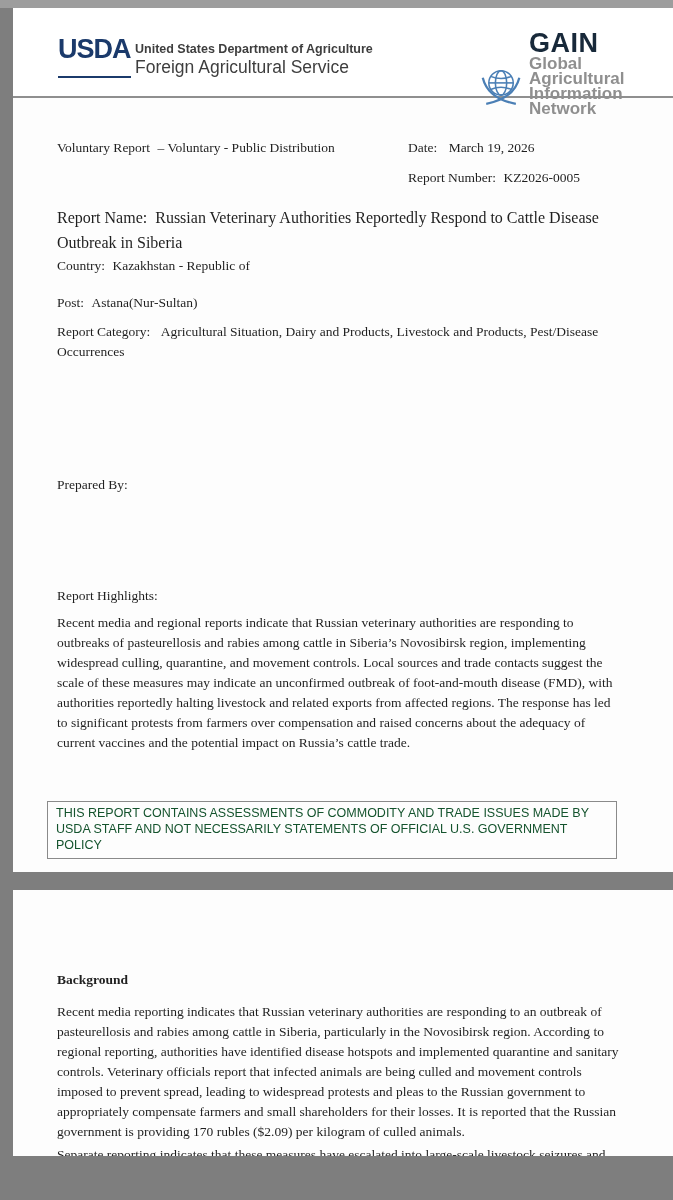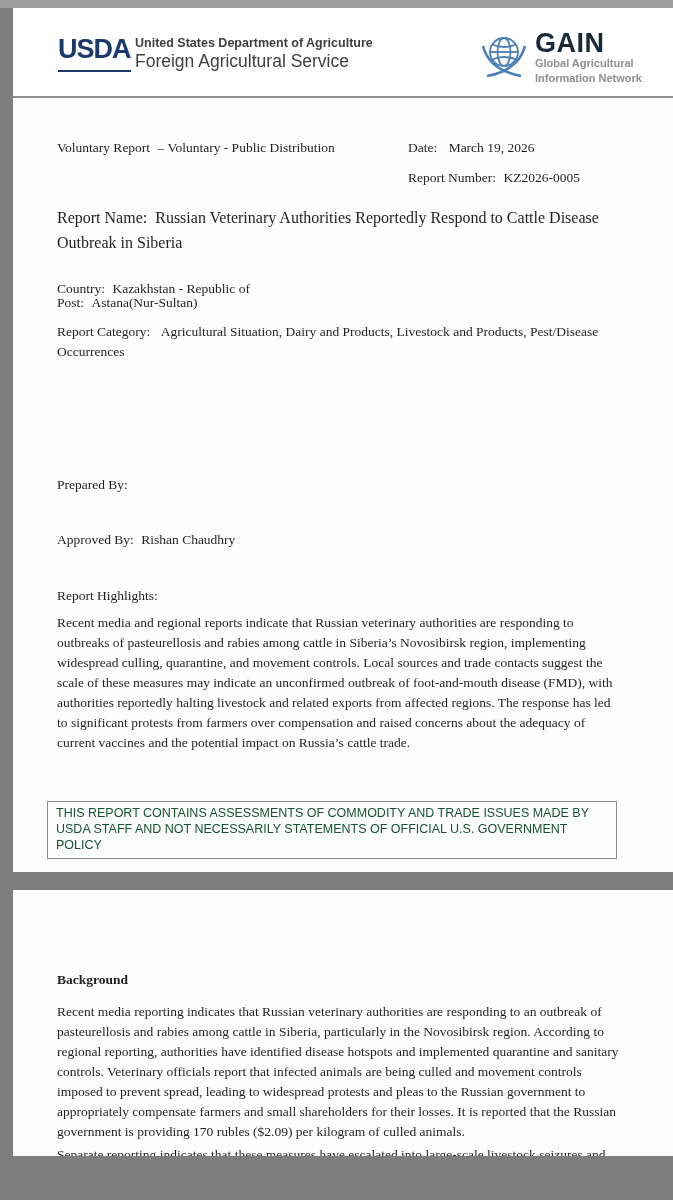--- a/index.html
+++ b/index.html
@@ -25,27 +25,27 @@
     position:absolute; left:0; top:0; width:660px; height:90px;
     border-bottom:2px solid #8f8f8f; background:#fff;
   }
   .usda-block { position:absolute; left:45px; top:28px; display:flex; }
   .usda-mark { display:flex; flex-direction:row; width:68px; }
   .usda-word {
     font-family:"Liberation Sans", sans-serif; font-weight:bold;
     font-size:27px; line-height:26px; color:#1b3a6b; letter-spacing:-1px;
     border-bottom:2px solid #1b3a6b; padding-bottom:1px;
   }
-  .usda-text { margin-left:9px; font-family:"Liberation Sans", sans-serif; color:#3e3e3e; }
+  .usda-text { margin-left:9px; margin-top:6px; font-family:"Liberation Sans", sans-serif; color:#3e3e3e; }
   .usda-dept { font-size:12.5px; font-weight:bold; line-height:15px; }
   .usda-agency { font-size:17.5px; line-height:21px; }
   .gain-block { position:absolute; left:468px; top:22px; display:flex;align-items:flex-end; }
   .gain-text { margin-left:8px; font-family:"Liberation Sans", sans-serif; }
   .gain-word { font-size:27px; font-weight:bold; line-height:26px; color:#18293a; letter-spacing:0.5px; }
-  .gain-sub { font-size:11px; font-weight:bold; color:#8f8f8f; line-height:15px; }
+  .gain-sub { font-size:17px; font-weight:bold; color:#8f8f8f; line-height:15px; }
 
   
   .abs { position:absolute; }
   .body-text { font-size:13.5px; line-height:20px; }
   .field b { font-weight:normal; }
   .field .val { margin-left:4px; }
   .meta-right .row { margin-bottom:10px; }
   .meta-right .val { margin-left:8px; }
   .report-name { font-size:16px; line-height:25px; width:578px; }
   .para { width:566px; text-align:left; }
@@ -114,43 +114,39 @@
       <b>Report Number:</b>
       <span style="margin-left:4px;">KZ2026-0005</span>
     </div>
   </div>
 
   <div class="abs report-name field" style="left:44px; top:197px;">
     <b>Report Name:</b>
     <span class="val">Russian Veterinary Authorities Reportedly Respond to Cattle Disease Outbreak in Siberia</span>
   </div>
 
-  <div class="abs body-text field" style="left:44px; top:271px;">
+  <div class="abs body-text field" style="left:44px; top:248px;">
     <b>Country:</b>
     <span class="val">Kazakhstan - Republic of</span>
   </div>
 
   <div class="abs body-text field" style="left:44px; top:285px;">
     <b>Post:</b>
     <span class="val">Astana(Nur-Sultan)</span>
   </div>
 
   <div class="abs body-text field para" style="left:44px; top:314px; line-height:19.5px;">
     <b>Report Category:</b>
     <span class="val" style="margin-left:7px;">Agricultural Situation, Dairy and Products, Livestock and Products, Pest/Disease Occurrences</span>
   </div>
 
   <div class="abs body-text field" style="left:44px; top:467px;">
     <b>Prepared By:</b>
   </div>
 
-  <div class="abs body-text field" style="left:44px; top:522px;">
-    <b>Approved By:</b>
-    <span class="val">Rishan Chaudhry</span>
-  </div>
 
   <div class="abs body-text field" style="left:44px; top:578px;">
     <b>Report Highlights:</b>
   </div>
 
   <div class="abs body-text para" style="left:44px; top:605px;">Recent media and regional reports indicate that Russian veterinary authorities are responding to outbreaks of pasteurellosis and rabies among cattle in Siberia’s Novosibirsk region, implementing widespread culling, quarantine, and movement controls. Local sources and trade contacts suggest the scale of these measures may indicate an unconfirmed outbreak of foot-and-mouth disease (FMD), with authorities reportedly halting livestock and related exports from affected regions. The response has led to significant protests from farmers over compensation and raised concerns about the adequacy of current vaccines and the potential impact on Russia’s cattle trade.</div>
 
   <div class="abs disclaimer" style="left:34px; top:793px;">THIS REPORT CONTAINS ASSESSMENTS OF COMMODITY AND TRADE ISSUES MADE BY USDA STAFF AND NOT NECESSARILY STATEMENTS OF OFFICIAL U.S. GOVERNMENT POLICY</div>
 </div>
 

